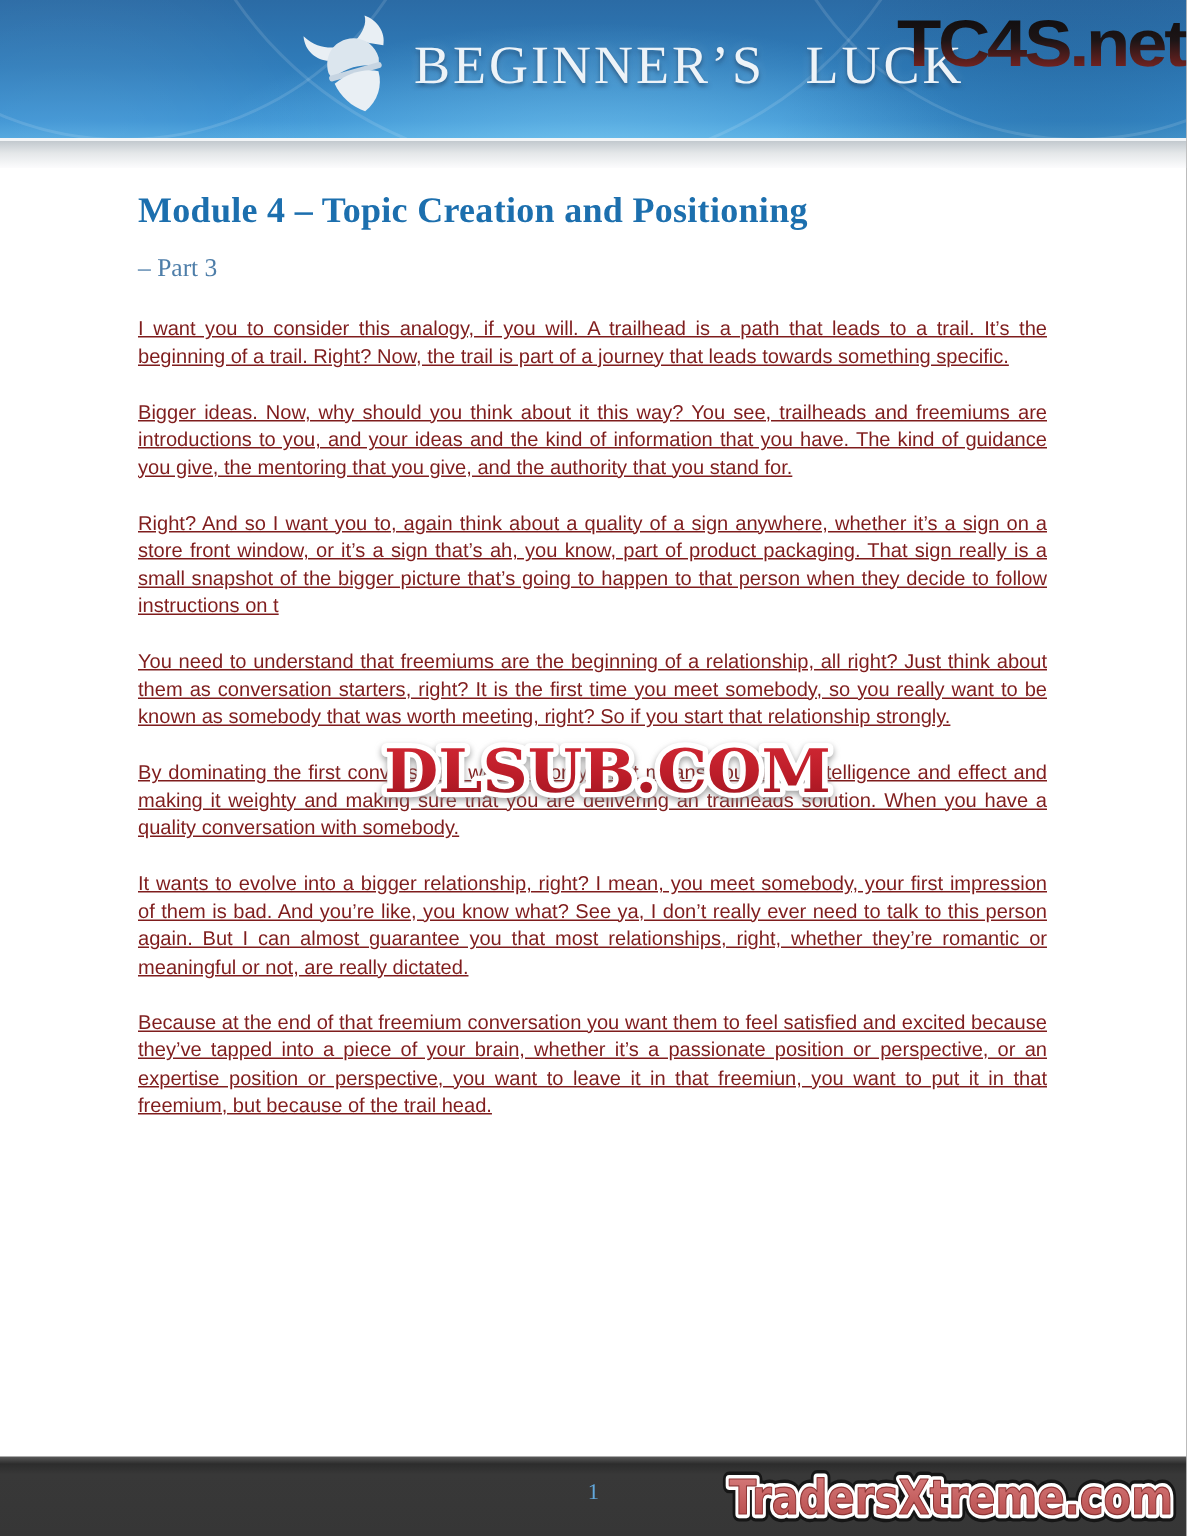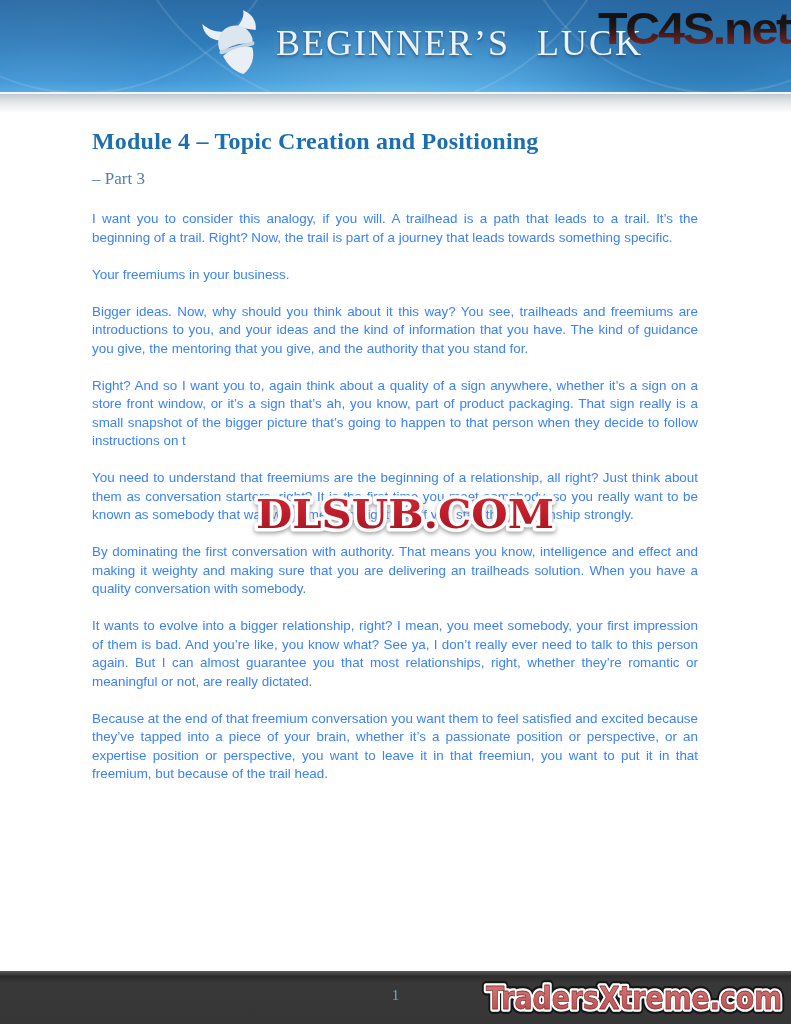--- a/index.html
+++ b/index.html
@@ -49,22 +49,23 @@
   }
   .doc-title{
     margin:0;font-family:"Liberation Serif",serif;font-weight:700;
     font-size:24px;line-height:28px;color:#1c6fae;letter-spacing:.2px;
   }
   .doc-subtitle{
     margin:12px 0 19px 0;font-family:"Liberation Serif",serif;font-weight:400;
     font-size:17px;line-height:24px;color:#4e7ea9;
   }
   .content p{
-    margin:0 0 18.5px 0;font-size:13.4px;line-height:18.5px;color:#3b82f6;
+    margin:0 0 18.5px 0;font-size:13.4px;line-height:18.5px;color:#7f1d1d;
     text-align:justify;
+    text-decoration:underline;
   }
 
   
   .dlsub{
     position:absolute;left:248px;top:490px;width:314px;height:48px;
     filter:drop-shadow(0 2px 2px rgba(130,130,130,.75));
   }
   .dlsub text{
     font-family:"DejaVu Serif",serif;font-weight:bold;font-size:40px;
     paint-order:stroke;stroke:#ffffff;stroke-width:7px;stroke-linejoin:round;
@@ -117,21 +118,20 @@
       <text x="99" y="44" text-anchor="middle" textLength="192" lengthAdjust="spacingAndGlyphs" style="font-family:'Liberation Sans',sans-serif;font-weight:bold;font-size:44px;letter-spacing:-2px;fill:url(#tcGrad);">TC4S.net</text>
     </svg>
   </div>
   <div class="banner-edge"></div>
 
   <div class="content">
     <h1 class="doc-title">Module 4 – Topic Creation and Positioning</h1>
     <h2 class="doc-subtitle">– Part 3</h2>
 
     <p>I want you to consider this analogy, if you will. A trailhead is a path that leads to a trail. It’s the beginning of a trail. Right? Now, the trail is part of a journey that leads towards something specific.</p>
-    <p>Your freemiums in your business.</p>
     <p>Bigger ideas. Now, why should you think about it this way? You see, trailheads and freemiums are introductions to you, and your ideas and the kind of information that you have. The kind of guidance you give, the mentoring that you give, and the authority that you stand for.</p>
     <p>Right? And so I want you to, again think about a quality of a sign anywhere, whether it’s a sign on a store front window, or it’s a sign that’s ah, you know, part of product packaging. That sign really is a small snapshot of the bigger picture that’s going to happen to that person when they decide to follow instructions on t</p>
     <p>You need to understand that freemiums are the beginning of a relationship, all right? Just think about them as conversation starters, right? It is the first time you meet somebody, so you really want to be known as somebody that was worth meeting, right? So if you start that relationship strongly.</p>
     <p>By dominating the first conversation with authority. That means you know, intelligence and effect and making it weighty and making sure that you are delivering an trailheads solution. When you have a quality conversation with somebody.</p>
     <p>It wants to evolve into a bigger relationship, right? I mean, you meet somebody, your first impression of them is bad. And you’re like, you know what? See ya, I don’t really ever need to talk to this person again. But I can almost guarantee you that most relationships, right, whether they’re romantic or meaningful or not, are really dictated.</p>
     <p>Because at the end of that freemium conversation you want them to feel satisfied and excited because they’ve tapped into a piece of your brain, whether it’s a passionate position or perspective, or an expertise position or perspective, you want to leave it in that freemiun, you want to put it in that freemium, but because of the trail head.</p>
   </div>
 
   <svg class="dlsub" viewBox="0 0 310 48">
     <defs>

